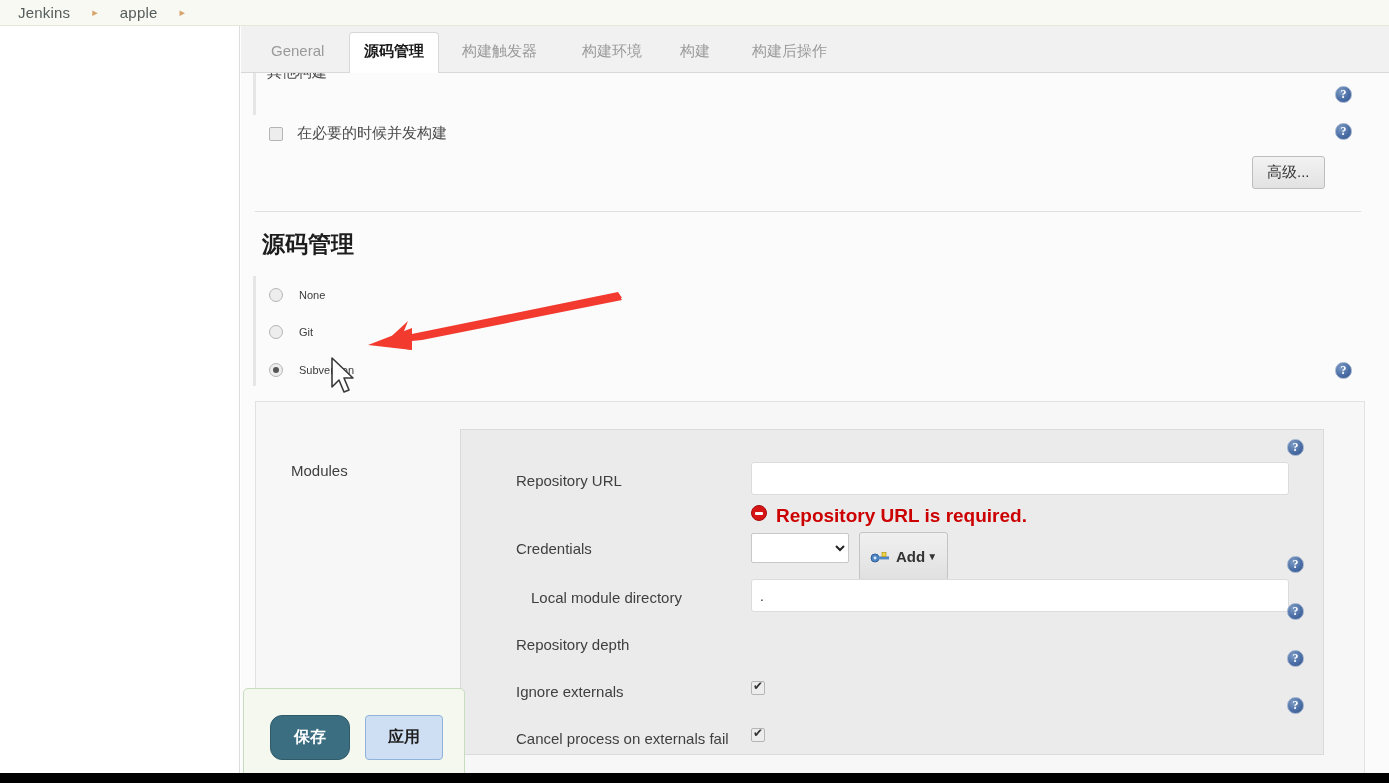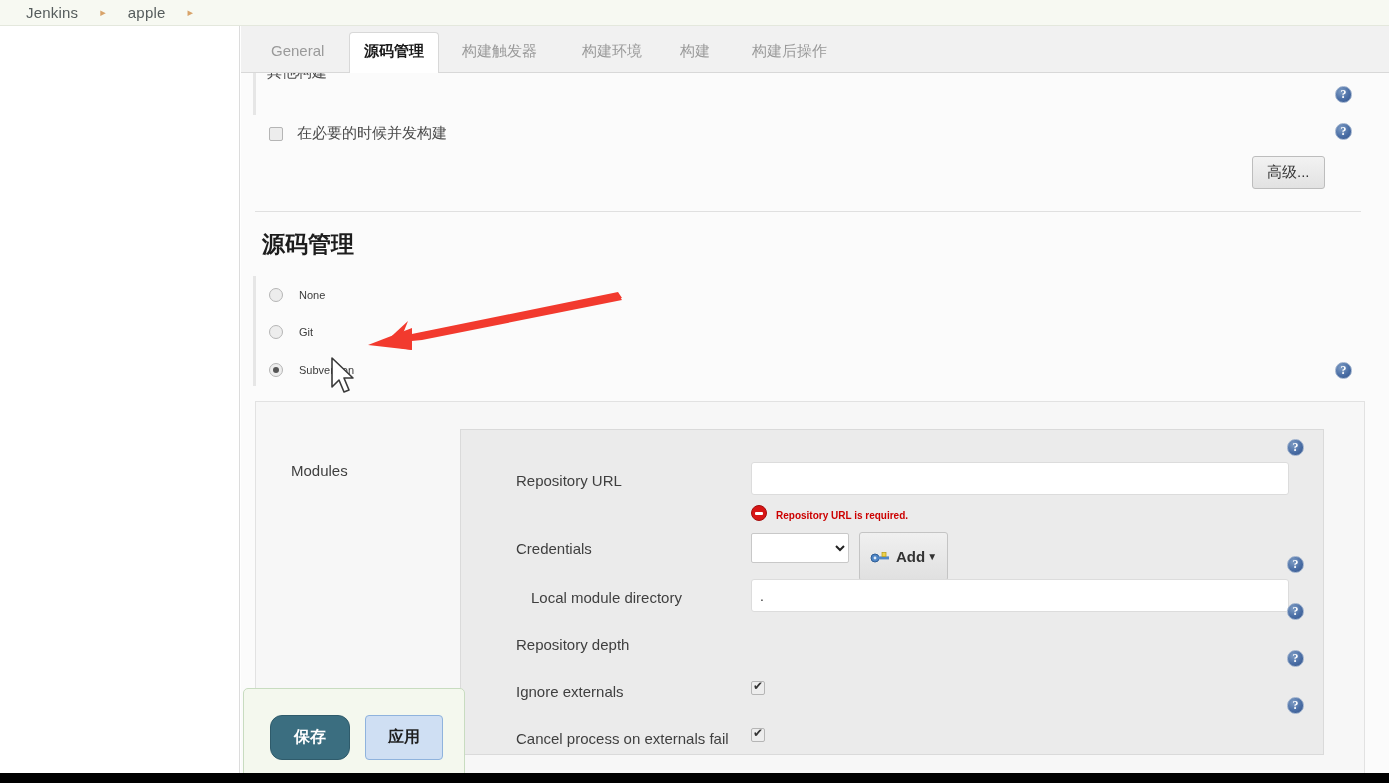--- a/index.html
+++ b/index.html
@@ -11,21 +11,21 @@
     font-family: "Liberation Sans", "DejaVu Sans", sans-serif;
   }
 
   
   #breadcrumb-bar {
     position: absolute; left: 0; top: 0;
     width: 1389px; height: 26px;
     background: #f7f9f2;
     border-bottom: 1px solid #e4e8dd;
     display: flex; align-items: center;
-    padding-left: 26px;
+    padding-left: 18px;
   }
   .crumb {
     font-size: 15px; color: #555c5c;
     letter-spacing: .2px;
   }
   .crumb-sep {
     color: #d8a36a; font-size: 11px;
     margin: 0 22px 0 22px;
   }
 
@@ -174,22 +174,22 @@
     position: absolute;
     background: #ffffff;
     border: 1px solid #c8c8c8;
     border-radius: 2px;
     font-size: 15px; color: #222;
     padding: 14px 6px;
     font-family: Liberation Mono, monospace;
   }
   #err-msg {
     position: absolute;
-    display: flex; align-items: flex-end;
-    font-size: 10px; font-weight: bold; color: #cc0000;
+    display: flex; align-items: flex-start;
+    font-size: 19px; font-weight: bold; color: #cc0000;
   }
   .err-icon {
     width: 16px; height: 16px; border-radius: 50%;
     background: #d81515; border: 1px solid #a30d0d;
     position: relative; flex: none; margin-right: 9px;
   }
   .err-icon::after {
     content: ""; position: absolute;
     left: 3px; top: 6px; width: 8px; height: 3px;
     background: #ffffff; border-radius: 1px;

